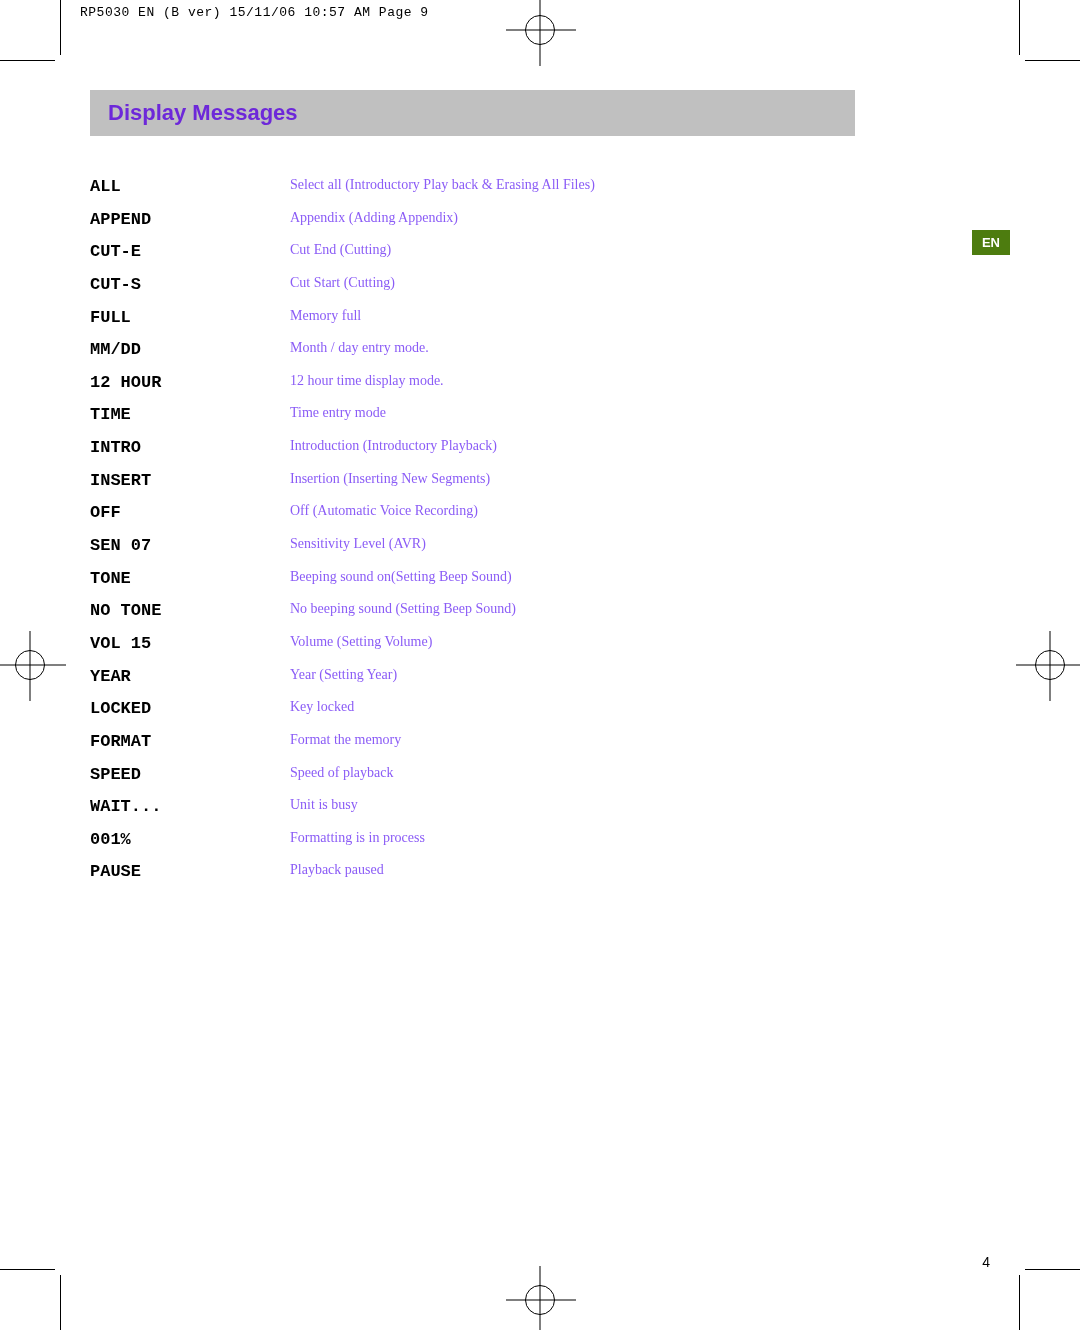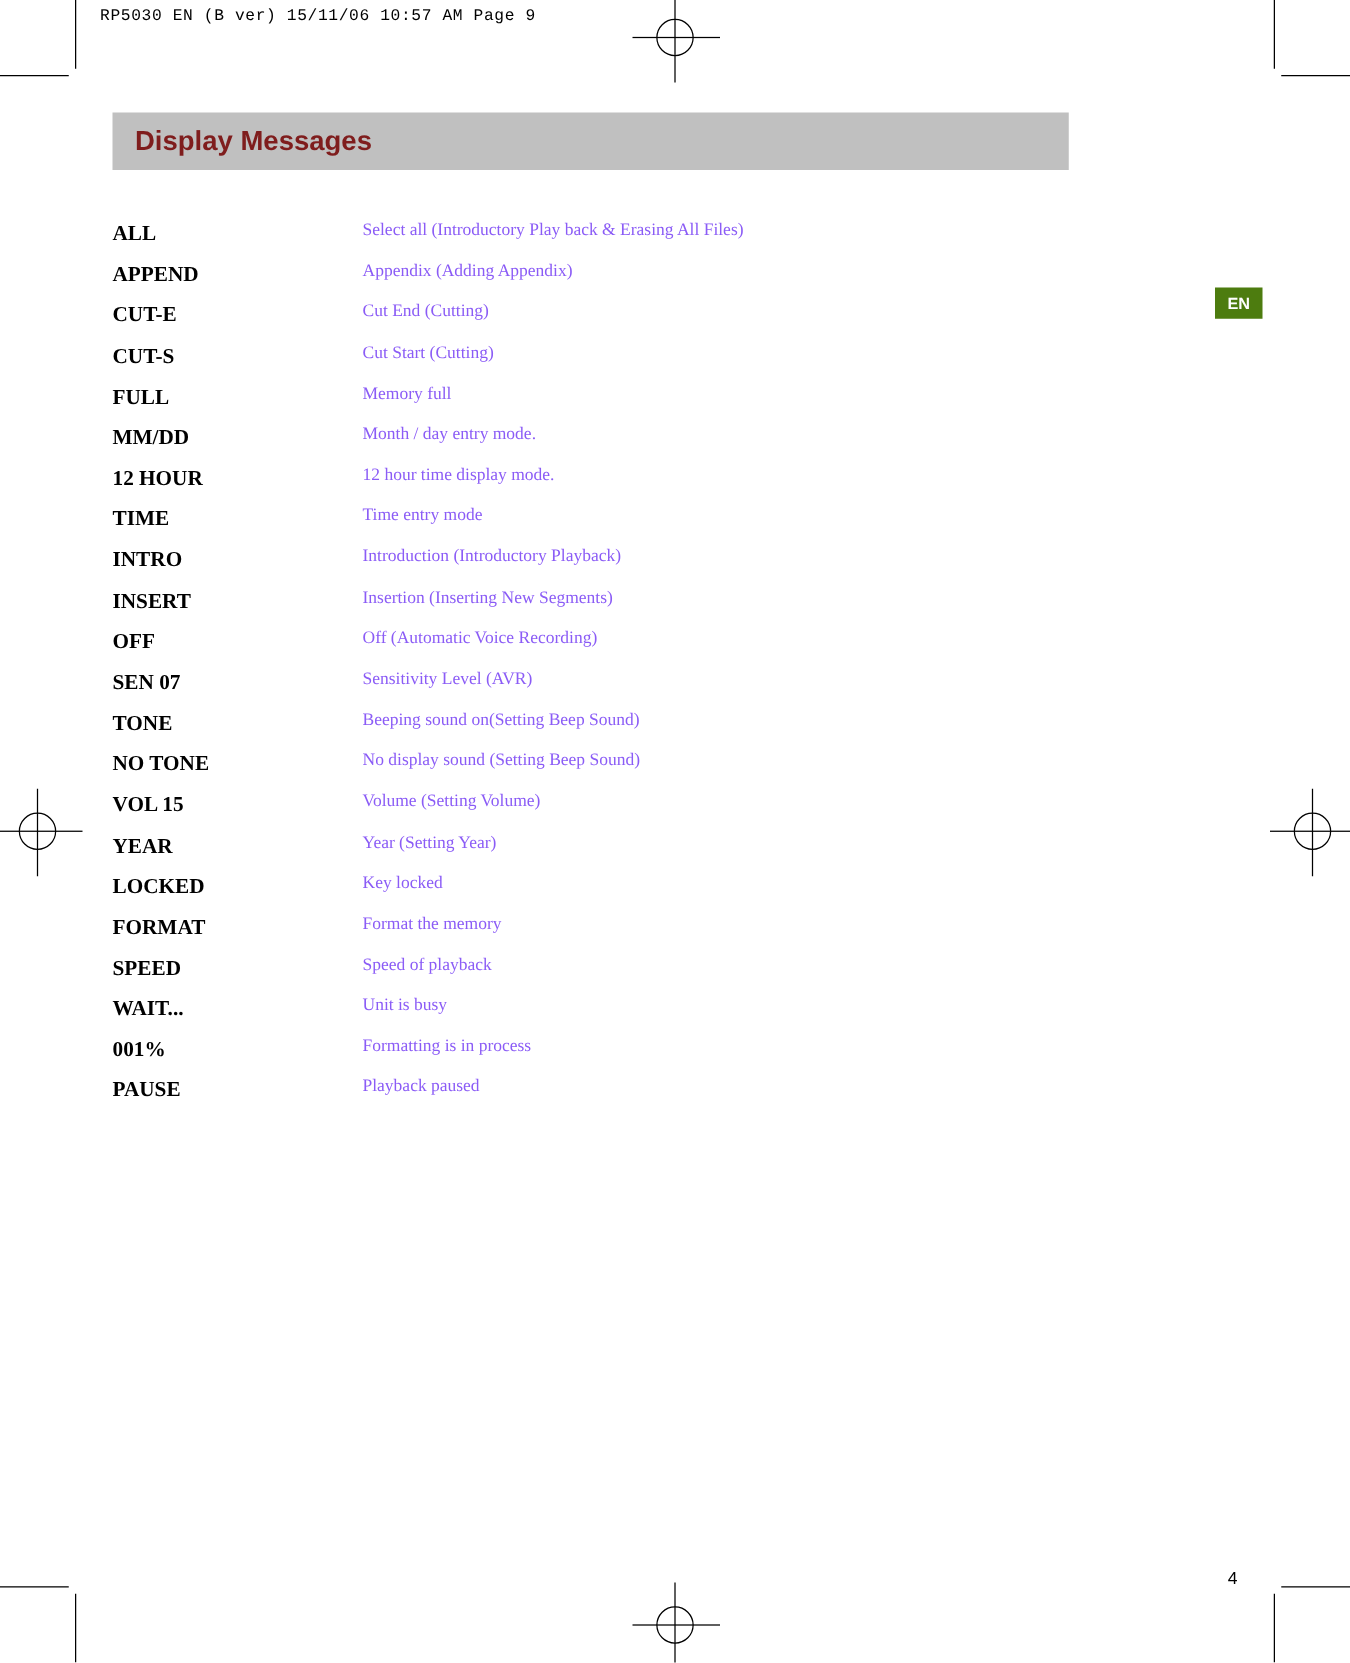--- a/index.html
+++ b/index.html
@@ -165,21 +165,21 @@
     .title-bar {
       background: #c0c0c0;
       padding: 10px 18px;
       margin-bottom: 35px;
       width: 85%;
     }
 
     .title-bar h1 {
       font-size: 22px;
       font-weight: bold;
-      color: #7f1d1d;
+      color: #6d28d9;
       font-family: Arial, Helvetica, sans-serif;
     }
 
     
     .en-badge {
       position: absolute;
       top: 230px;
       right: 70px;
       background: #4d7c0f;
       color: #fff;
@@ -198,21 +198,21 @@
       padding: 4px 0;
       vertical-align: top;
       line-height: 1.45;
     }
 
     .messages-table td.term {
       font-size: 17px;
       font-weight: bold;
       color: #000;
       width: 200px;
-      font-family: Liberation Serif, serif;
+      font-family: Liberation Mono, monospace;
       padding-right: 20px;
     }
 
     .messages-table td.description {
       font-size: 14px;
       color: #8b5cf6;
       font-family: Liberation Serif, serif;
     }
 
     
@@ -300,21 +300,21 @@
         <tr>
           <td class="term">SEN 07</td>
           <td class="description">Sensitivity Level (AVR)</td>
         </tr>
         <tr>
           <td class="term">TONE</td>
           <td class="description">Beeping sound on(Setting Beep Sound)</td>
         </tr>
         <tr>
           <td class="term">NO TONE</td>
-          <td class="description">No display sound (Setting Beep Sound)</td>
+          <td class="description">No beeping sound (Setting Beep Sound)</td>
         </tr>
         <tr>
           <td class="term">VOL 15</td>
           <td class="description">Volume (Setting Volume)</td>
         </tr>
         <tr>
           <td class="term">YEAR</td>
           <td class="description">Year (Setting Year)</td>
         </tr>
         <tr>

